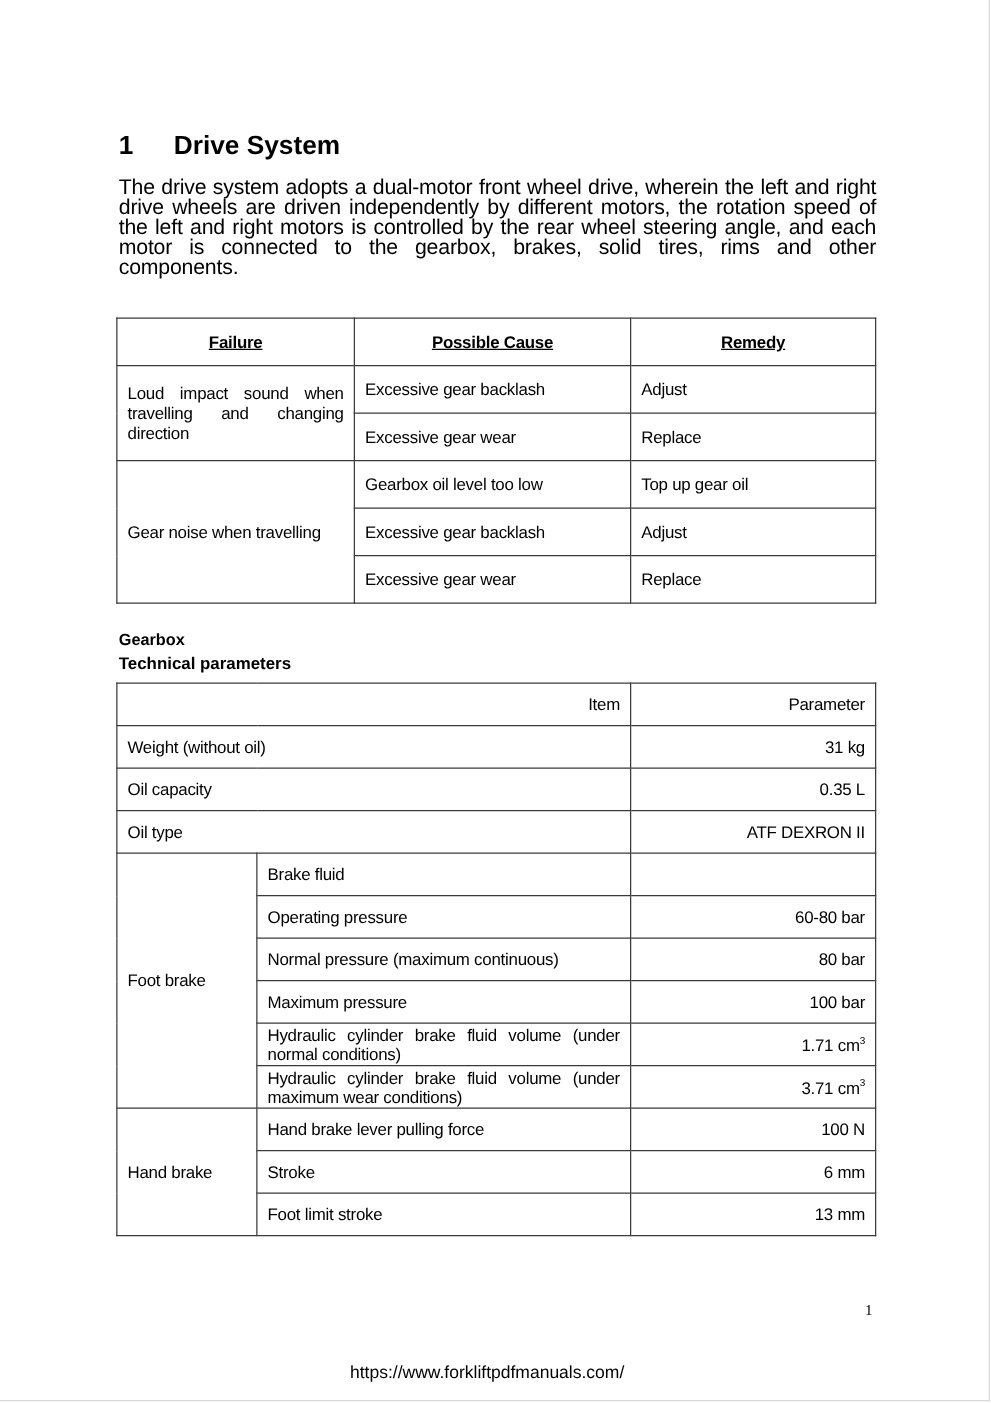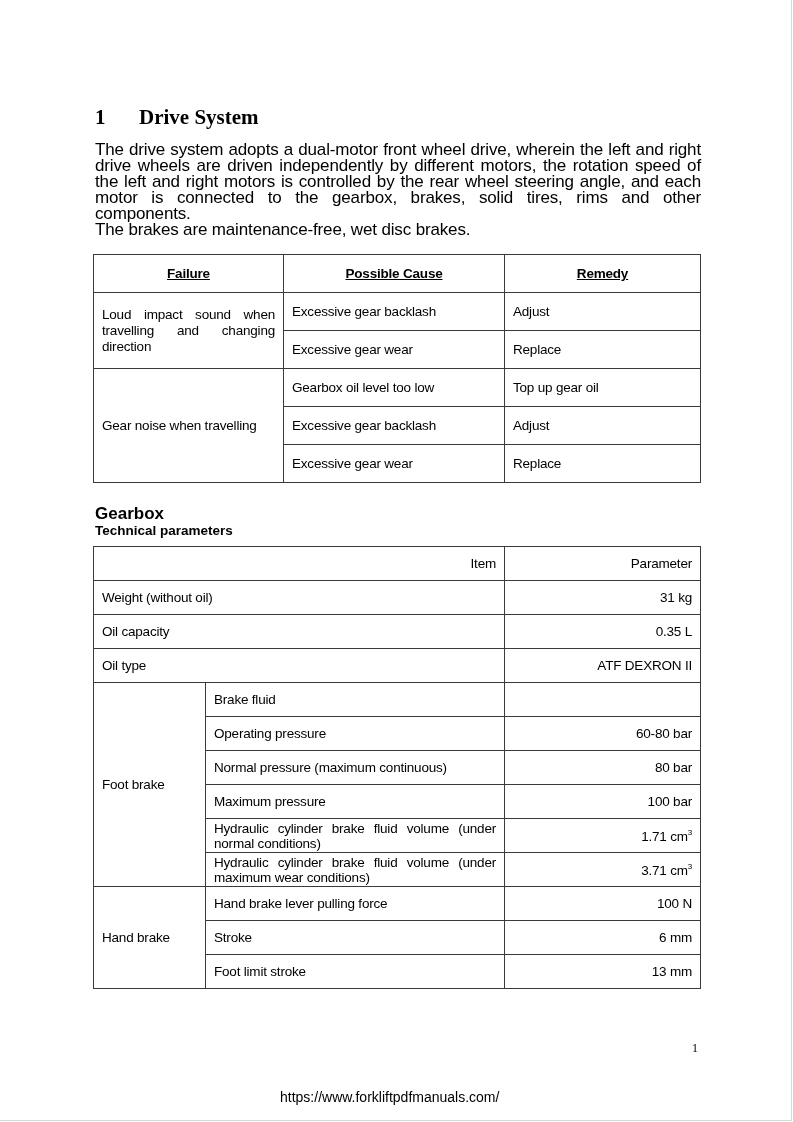--- a/index.html
+++ b/index.html
@@ -1,55 +1,54 @@
 <!DOCTYPE html>
 <html><head>
 <meta charset="utf-8">
 <style>
   html, body { margin: 0; padding: 0; background: #ffffff; }
   body { width: 793px; height: 1122px; position: relative; overflow: hidden;
          font-family: "Liberation Sans", sans-serif; color: #000; }
   .page-edge { position: absolute; left: 0; top: 0; width: 792px; height: 1121px;
                border-right: 1px solid #d8d8d8; border-bottom: 1px solid #d8d8d8; box-sizing: border-box; }
-  .h1 { position: absolute; left: 95px; top: 105px; font-size: 21px; font-weight: bold; margin: 0; font-family: Liberation Serif, serif; }
+  .h1 { position: absolute; left: 95px; top: 105px; font-size: 21px; font-weight: bold; margin: 0; }
   .h1 .num { display: inline-block; width: 44px; }
   .intro { position: absolute; left: 95px; top: 142px; width: 606px; font-size: 17px; line-height: 16px; margin: 0; }
   .intro p { margin: 0; text-align: justify; text-align-last: left; letter-spacing: -0.15px; }
 
   table { border-collapse: collapse; position: absolute; font-size: 13.5px; table-layout: fixed; }
   td, th { border: 1px solid #3a3a3a; padding: 0 8px; vertical-align: middle; letter-spacing: -0.2px; }
 
   #fault-table { left: 93px; top: 254px; width: 607px; }
   #fault-table th { height: 37px; font-weight: bold; text-align: center; text-decoration: underline; }
   #fault-table td { height: 37px; }
   #fault-table td.center { text-align: left; }
   #fault-table td.failure { text-align: justify; text-align-last: left; line-height: 16px; margin-top: 38px; }
 
-  .h2 { position: absolute; left: 95px; top: 504px; font-size: 17px; font-weight: bold; margin: 0; }
+  .h2 { position: absolute; left: 95px; top: 504px; font-size: 13px; font-weight: bold; margin: 0; }
   .h3 { position: absolute; left: 95px; top: 523px; font-size: 13.5px; font-weight: bold; margin: 0; }
 
   #param-table { left: 93px; top: 546px; width: 607px; }
   #param-table td { height: 33px; }
   #param-table td.center { text-align: right; }
   #param-table td.multi { line-height: 15px; text-align: justify; text-align-last: left; }
   sup { font-size: 8px; vertical-align: 6px; }
 
   .page-num { position: absolute; left: 692px; top: 1041px; font-family: "Liberation Serif", serif; font-size: 12px; }
   .footer-url { position: absolute; left: 280px; top: 1089px; font-size: 14px; }
 </style>
 </head>
 <body>
 
 <div class="page-edge"></div>
 
 <h1 class="h1"><span class="num">1</span><span>Drive System</span></h1>
 
 <div class="intro">
   <p>The drive system adopts a dual-motor front wheel drive, wherein the left and right drive wheels are driven independently by different motors, the rotation speed of the left and right motors is controlled by the rear wheel steering angle, and each motor is connected to the   gearbox, brakes, solid tires, rims and other components.</p>
-  <p>The brakes are maintenance-free, wet disc brakes.</p>
 </div>
 
 <table id="fault-table">
   <colgroup>
       <col style="width:190px">
       <col style="width:221px">
       <col style="width:196px">
     </colgroup>
   <tbody>
       <tr>

